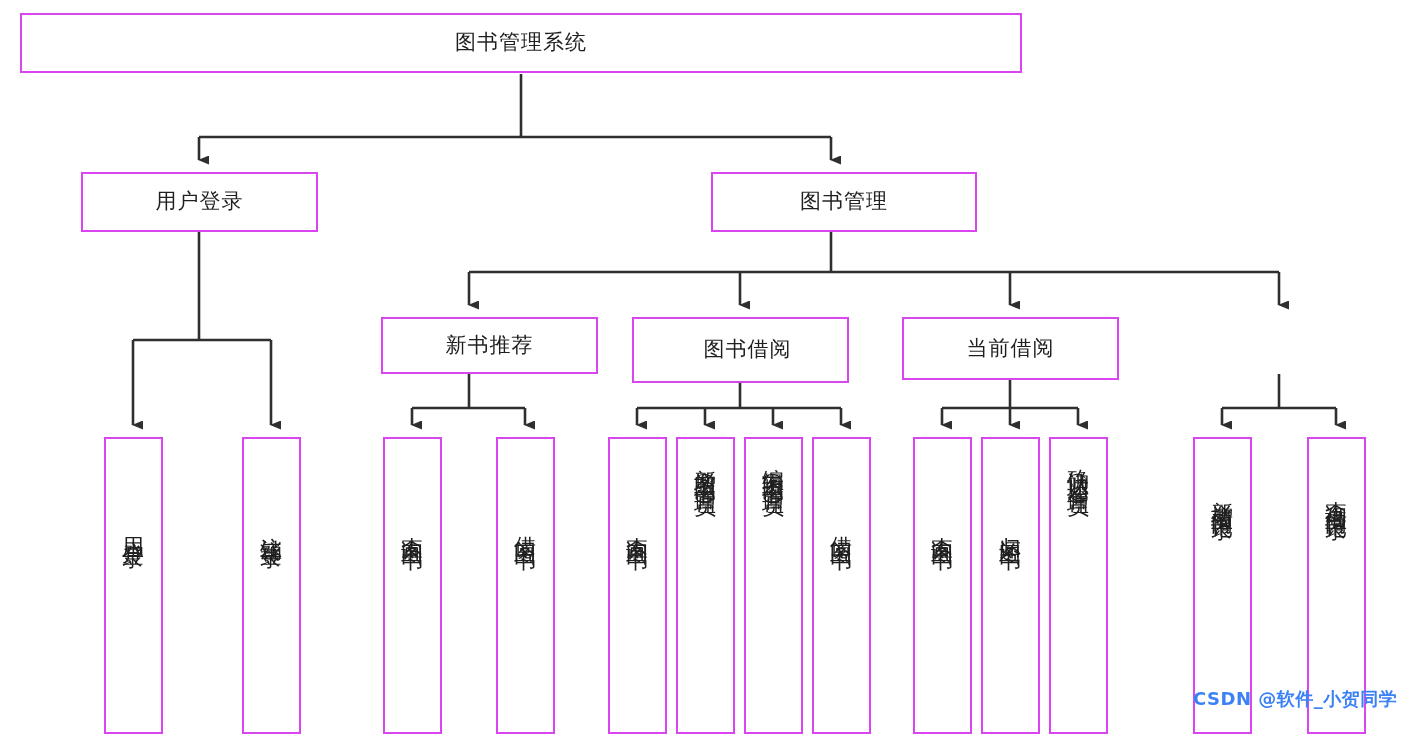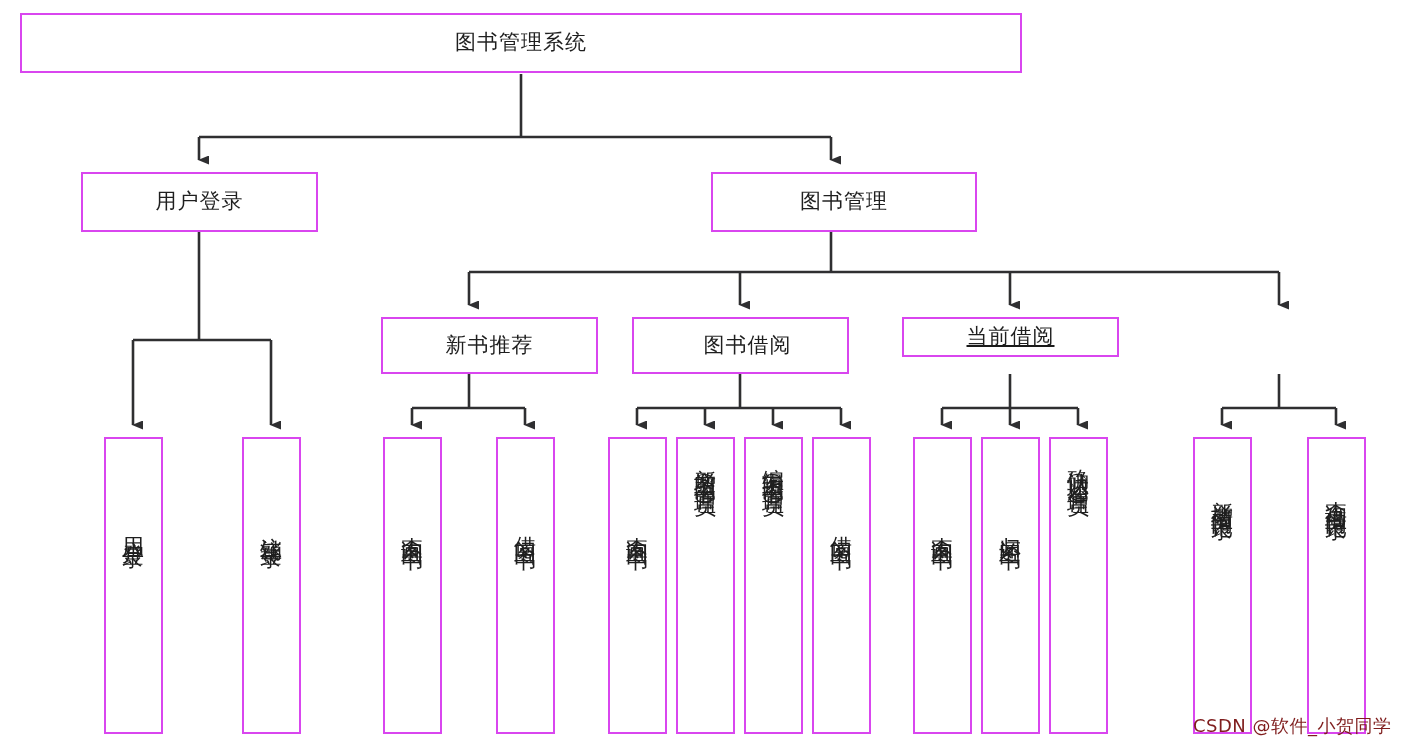--- a/index.html
+++ b/index.html
@@ -58,26 +58,27 @@
     font-size:22px;
     line-height:1.05;
     letter-spacing:4px;
     white-space:nowrap;
   }
   
   #watermark{
     position:absolute;
     z-index:3;
     left:1193px;
-    top:714px;
+    top:687px;
     font-size:18px;
-    color:#7f1d1d;
+    color:#3b82f6;
     white-space:nowrap;
     letter-spacing:0.5px;
     pointer-events:none;
+    font-weight:bold;
   }
 </style>
 </head>
 <body>
 
 <div id="canvas">
 
   <svg id="wires" viewBox="0 0 1405 747" xmlns="http://www.w3.org/2000/svg">
     <defs>
       <marker id="arrow" markerWidth="9" markerHeight="11" refX="4.5" refY="10" orient="auto" markerUnits="userSpaceOnUse">
@@ -137,25 +138,25 @@
   </div>
 
   <div class="node horiz" style="left:711px; top:172px; width:266px; height:60px;">
     <span class="label">图书管理</span>
   </div>
 
   <div class="node horiz" style="left:361px; top:317px; width:217px; height:57px;margin-left:20px;">
     <span class="label">新书推荐</span>
   </div>
 
-  <div class="node horiz" style="left:632px; top:317px; width:217px; height:57px;padding-left:14px;">
+  <div class="node horiz" style="left:632px; top:317px; width:217px; height:66px;padding-left:14px;">
     <span class="label">图书借阅</span>
   </div>
 
-  <div class="node horiz" style="left:902px; top:317px; width:217px; height:40px;text-decoration:underline;">
+  <div class="node horiz" style="left:902px; top:317px; width:217px; height:63px;">
     <span class="label">当前借阅</span>
   </div>
 
 
   <div class="node vert" style="left:104px; top:437px; width:59px; height:297px; padding-top:80px;">
     <span class="label">用户登录</span>
   </div>
 
   <div class="node vert" style="left:242px; top:437px; width:59px; height:297px; padding-top:80px;">
     <span class="label">注销登录</span>

